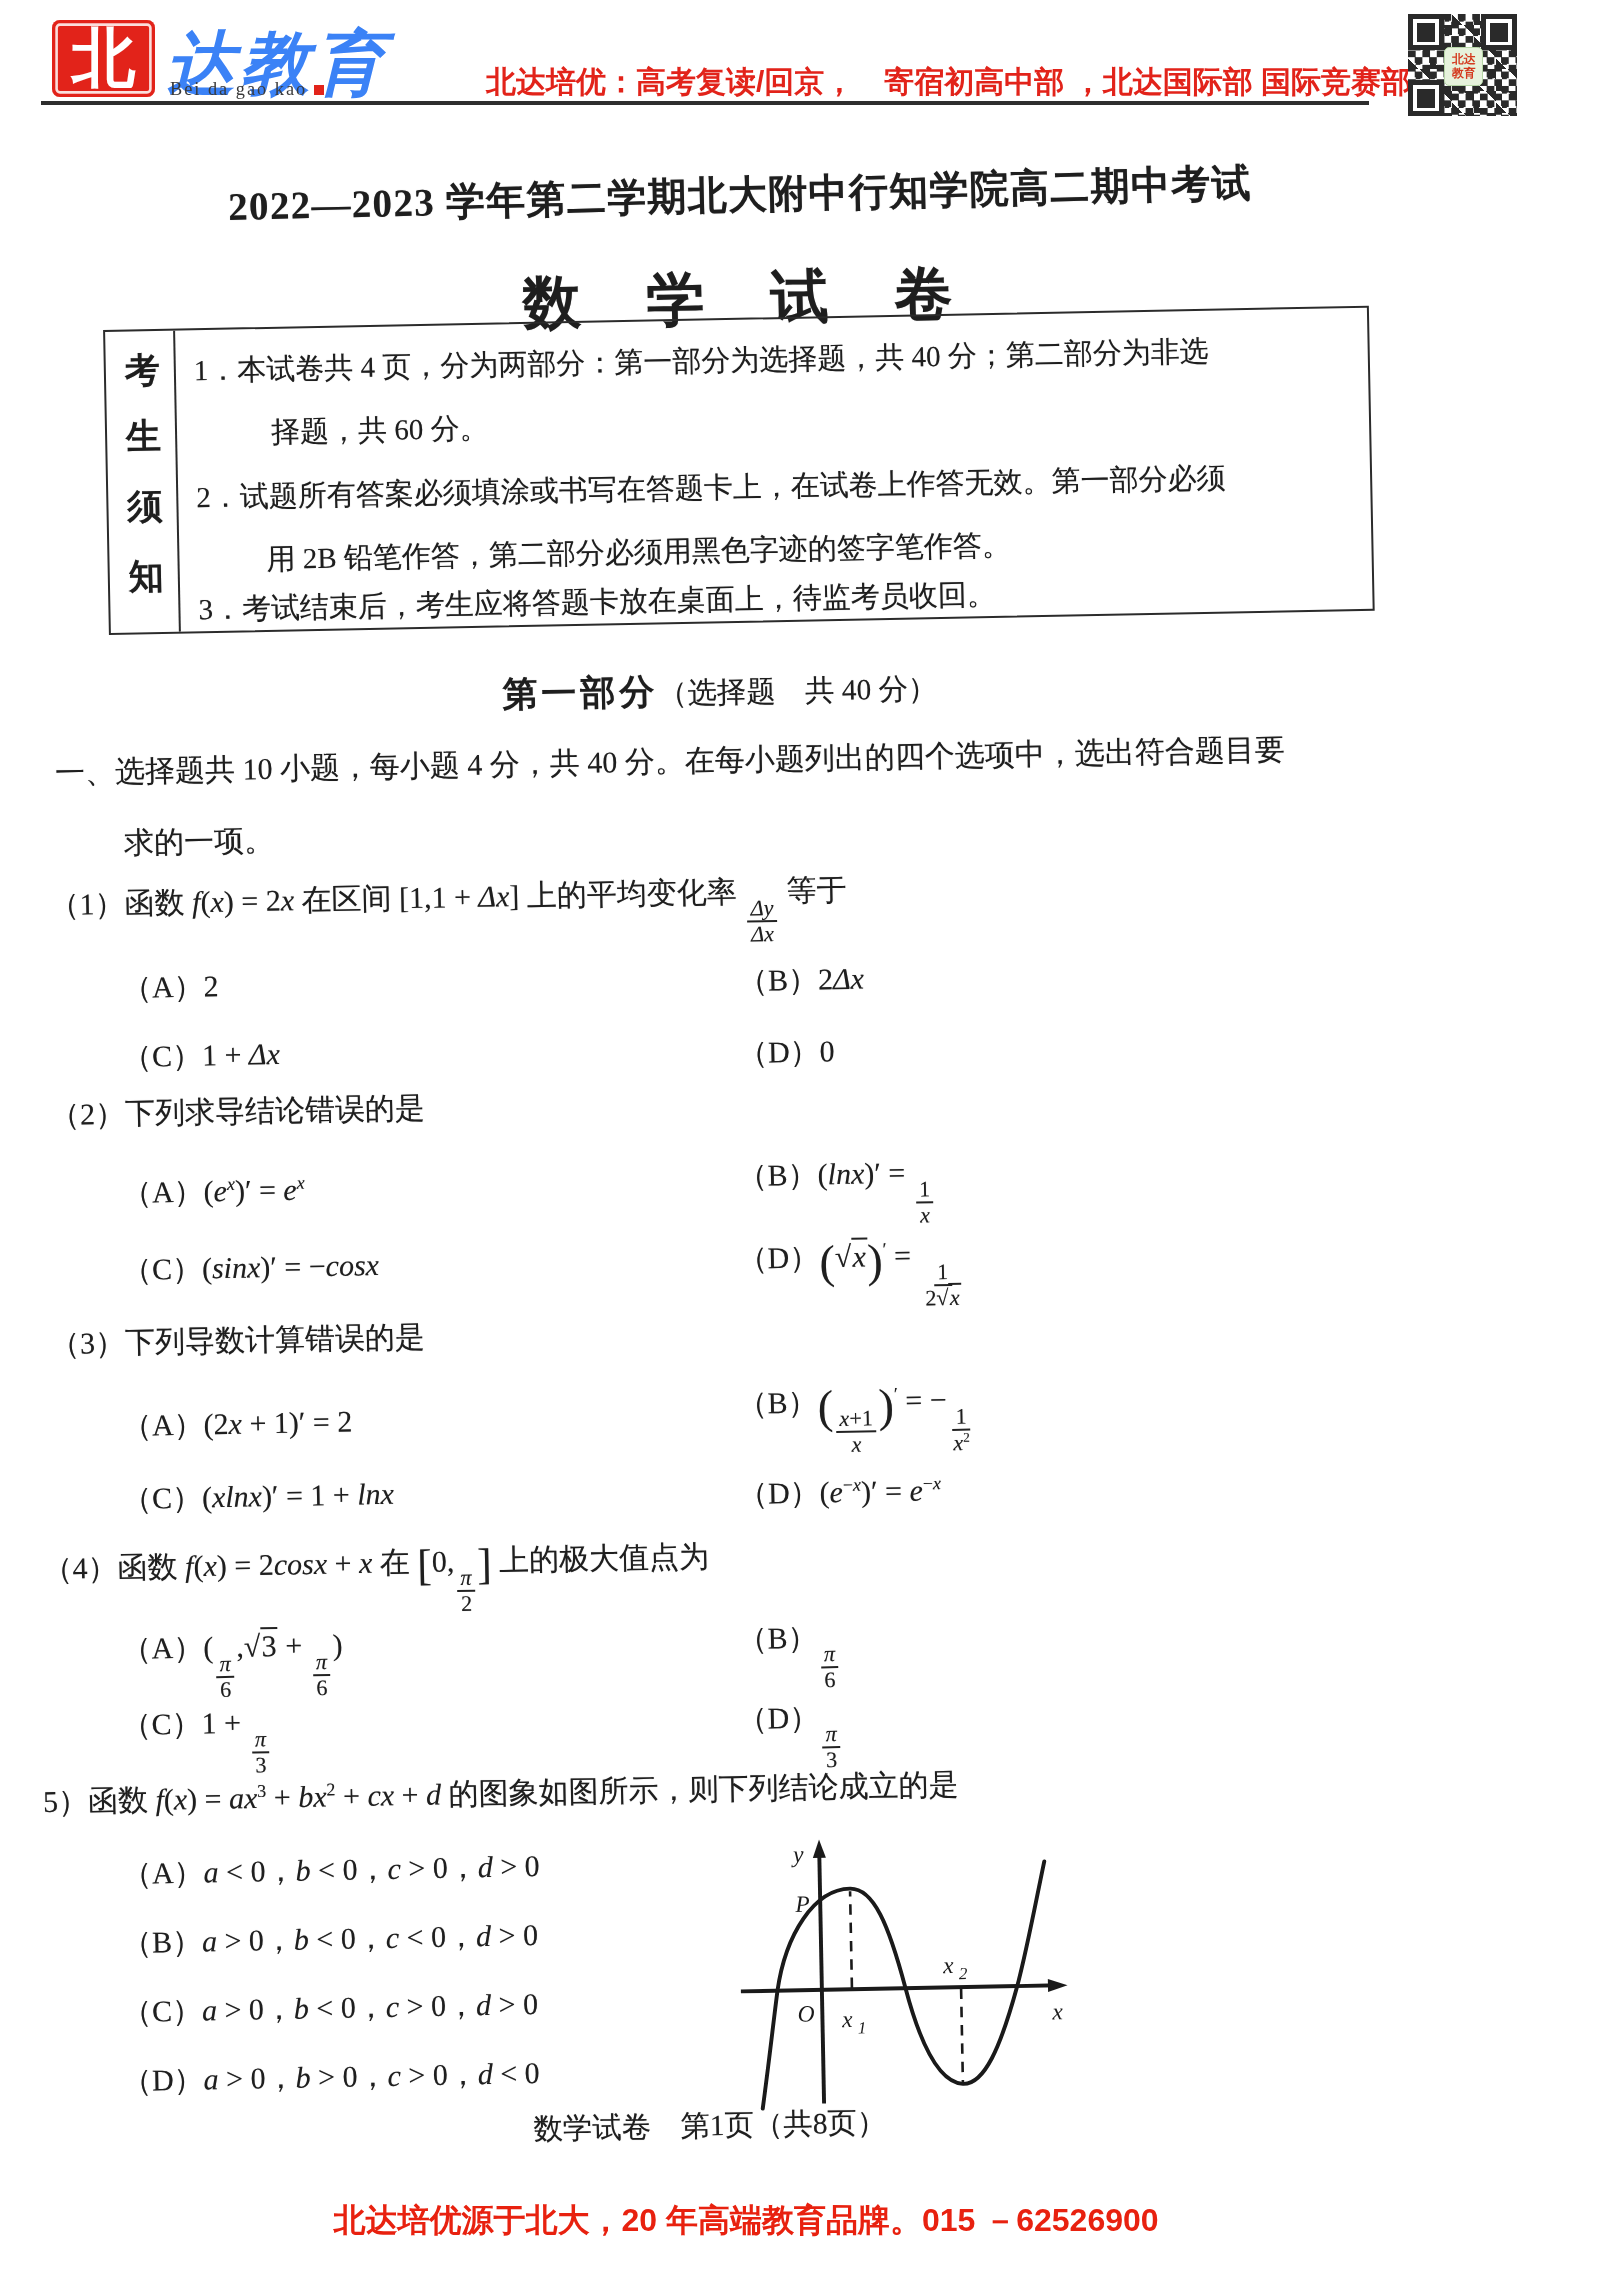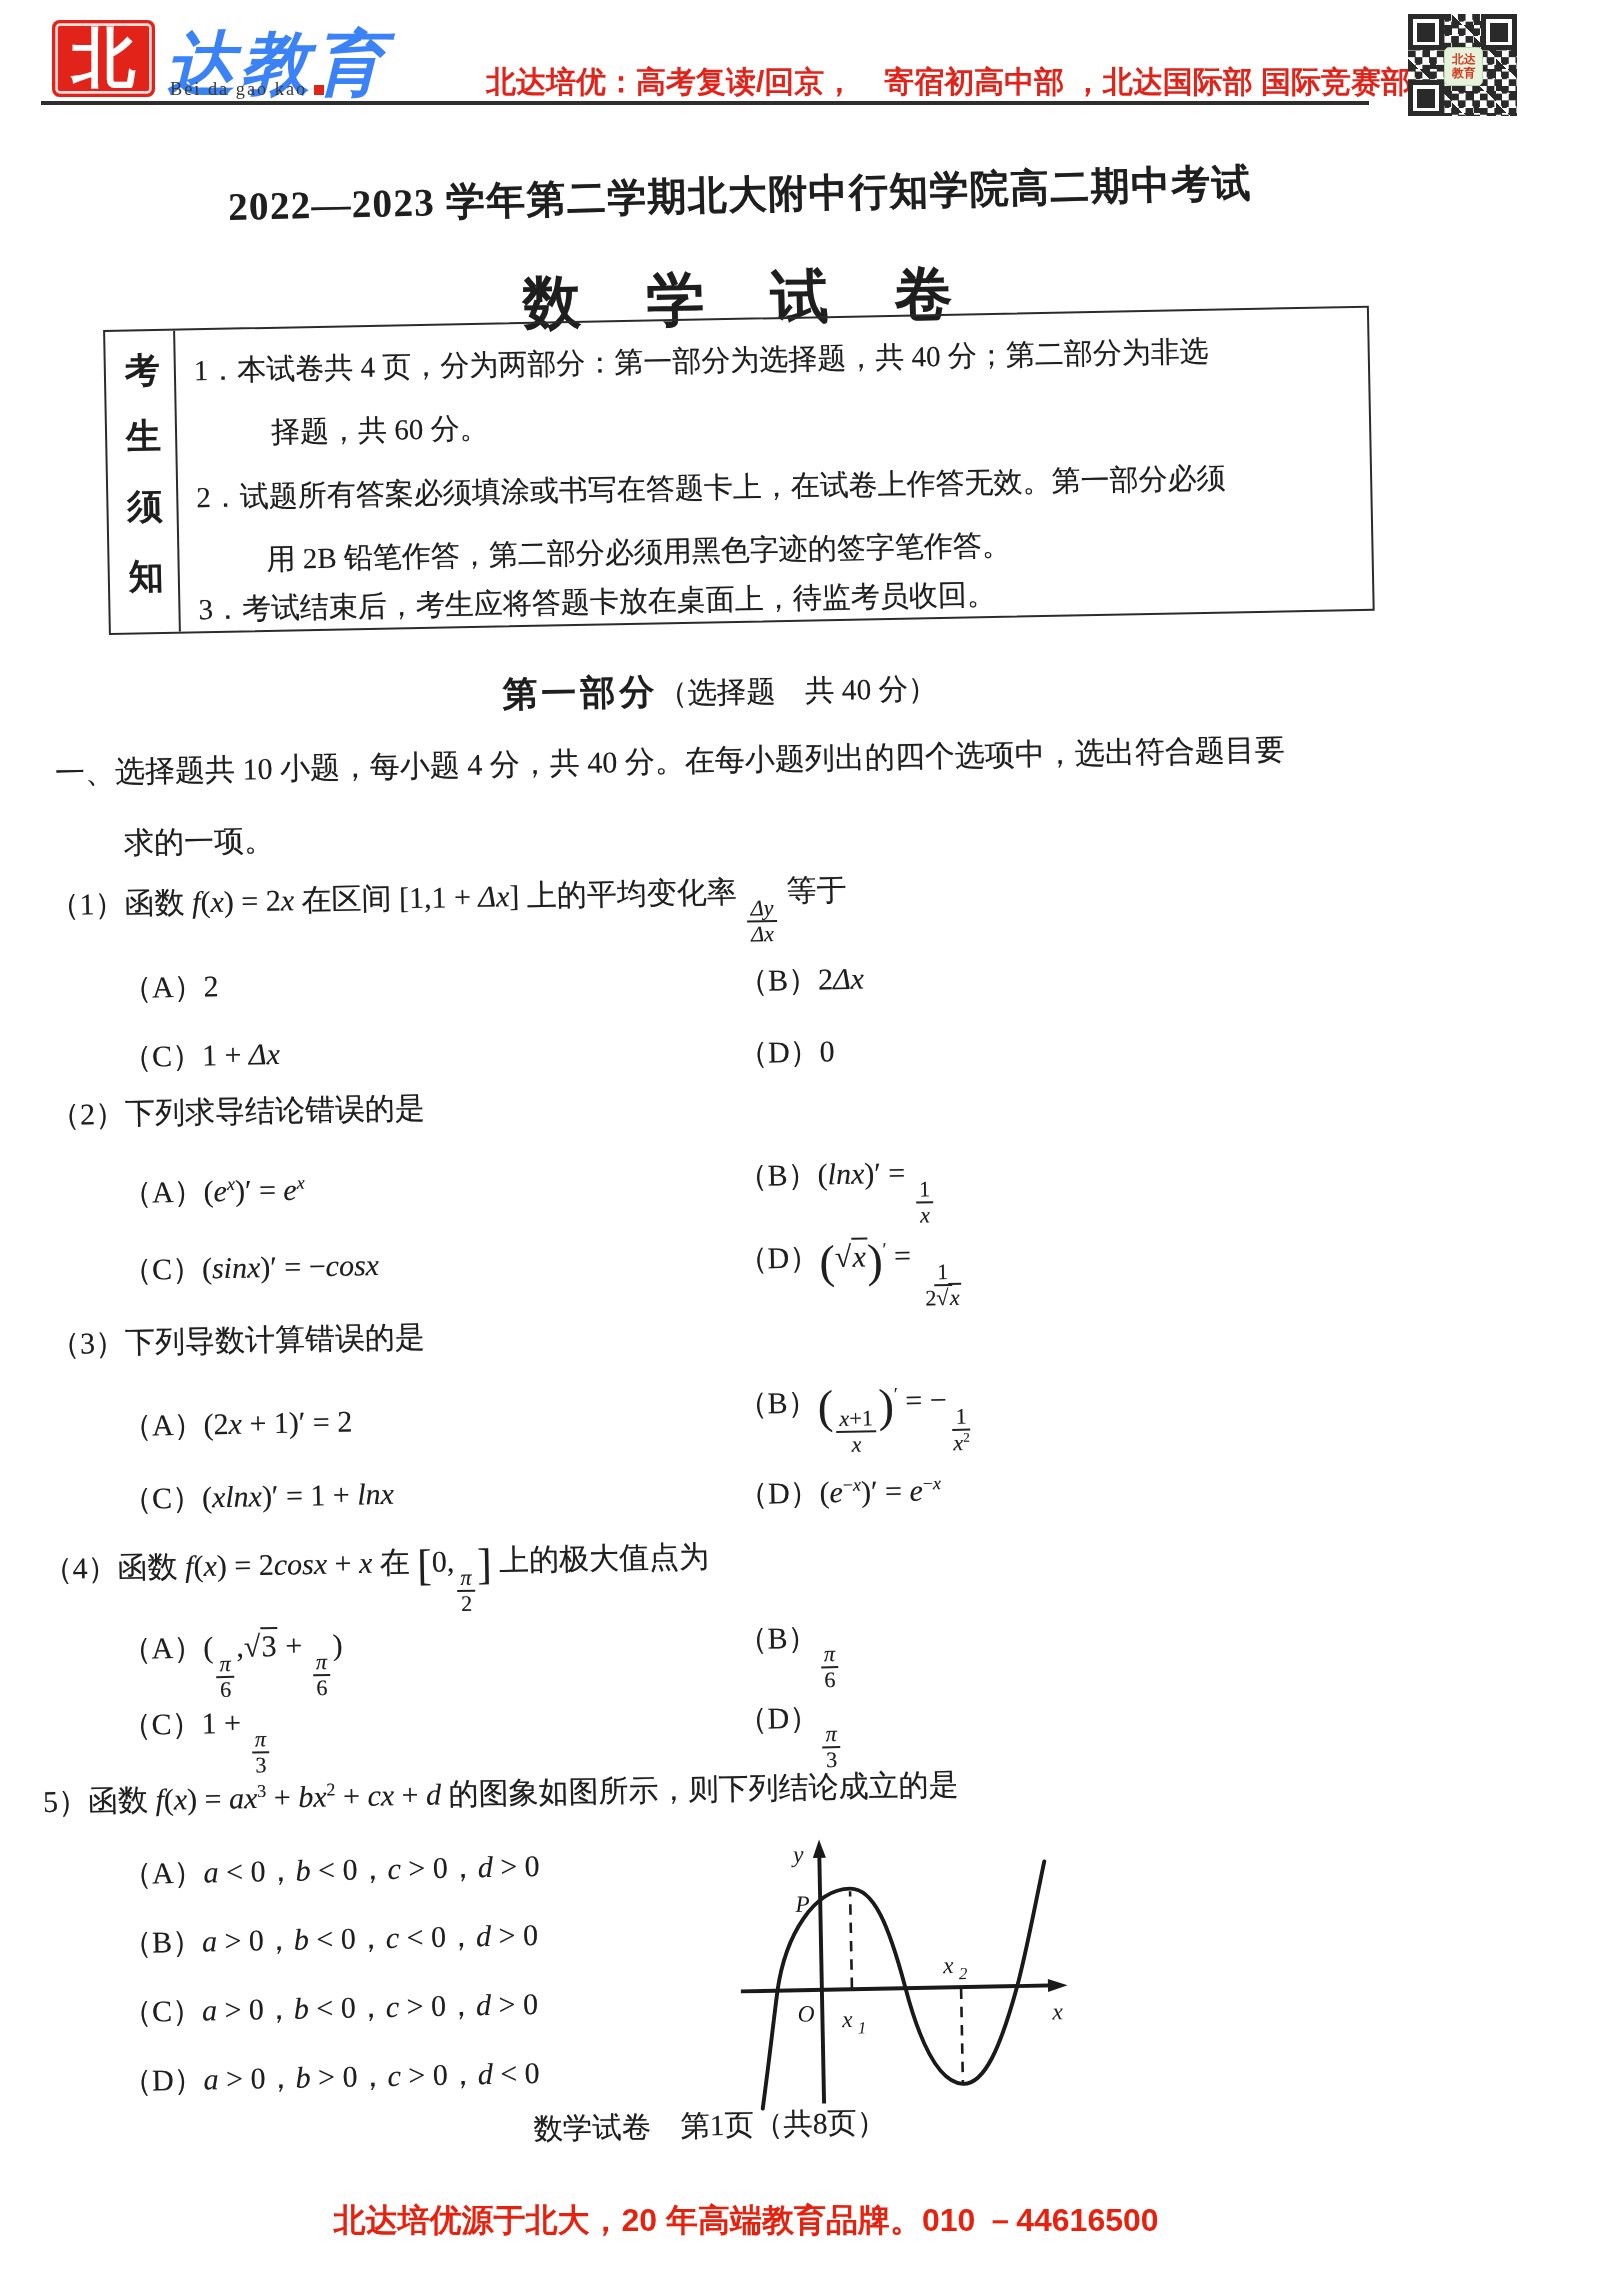--- a/index.html
+++ b/index.html
@@ -201,14 +201,14 @@
     <text x="96" y="286">O</text>
     <text x="164" y="296">x</text>
     <text x="188" y="306" class="subn">1</text>
     <text x="320" y="216">x</text>
     <text x="344" y="226" class="subn">2</text>
     <text x="486" y="290">x</text>
   </svg>
 </div>
 
 <div class="abs pfoot sk scan">数学试卷　第1页（共8页）</div>
-<div class="abs promo">北达培优源于北大，20 年高端教育品牌。010 －44616500</div>
+<div class="abs promo">北达培优源于北大，20 年高端教育品牌。015 －62526900</div>
 
 
 </body></html>

